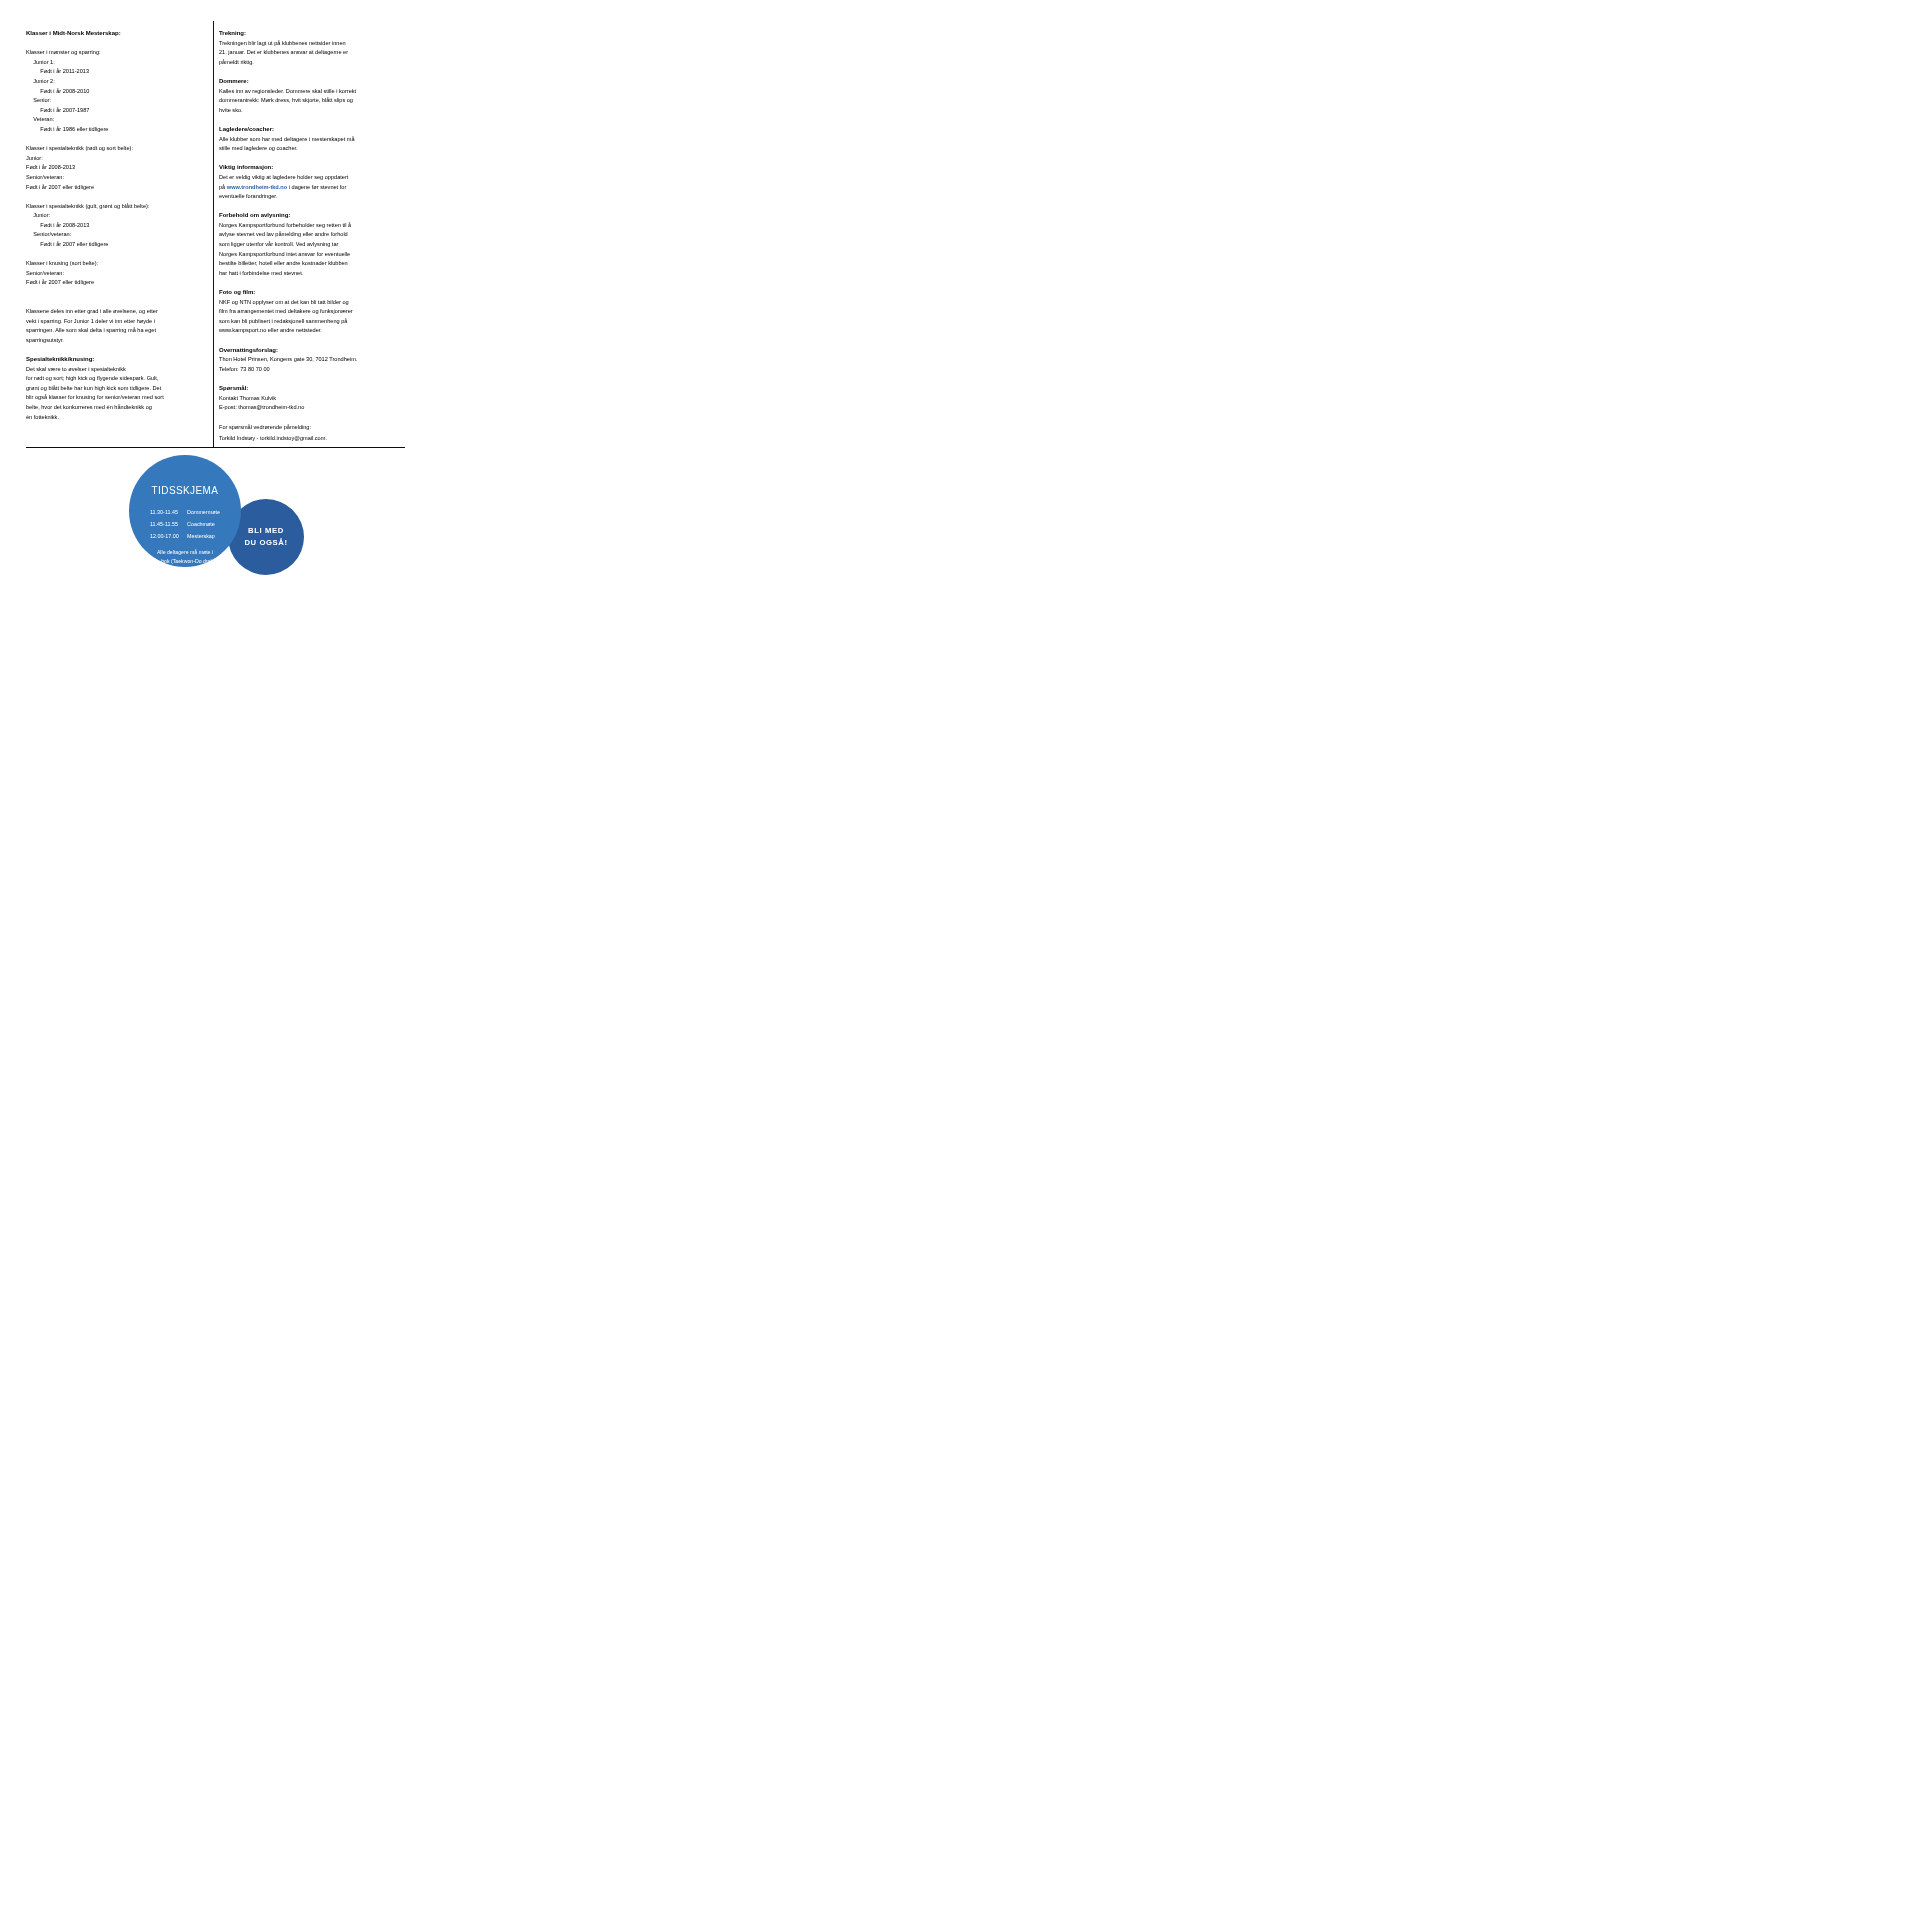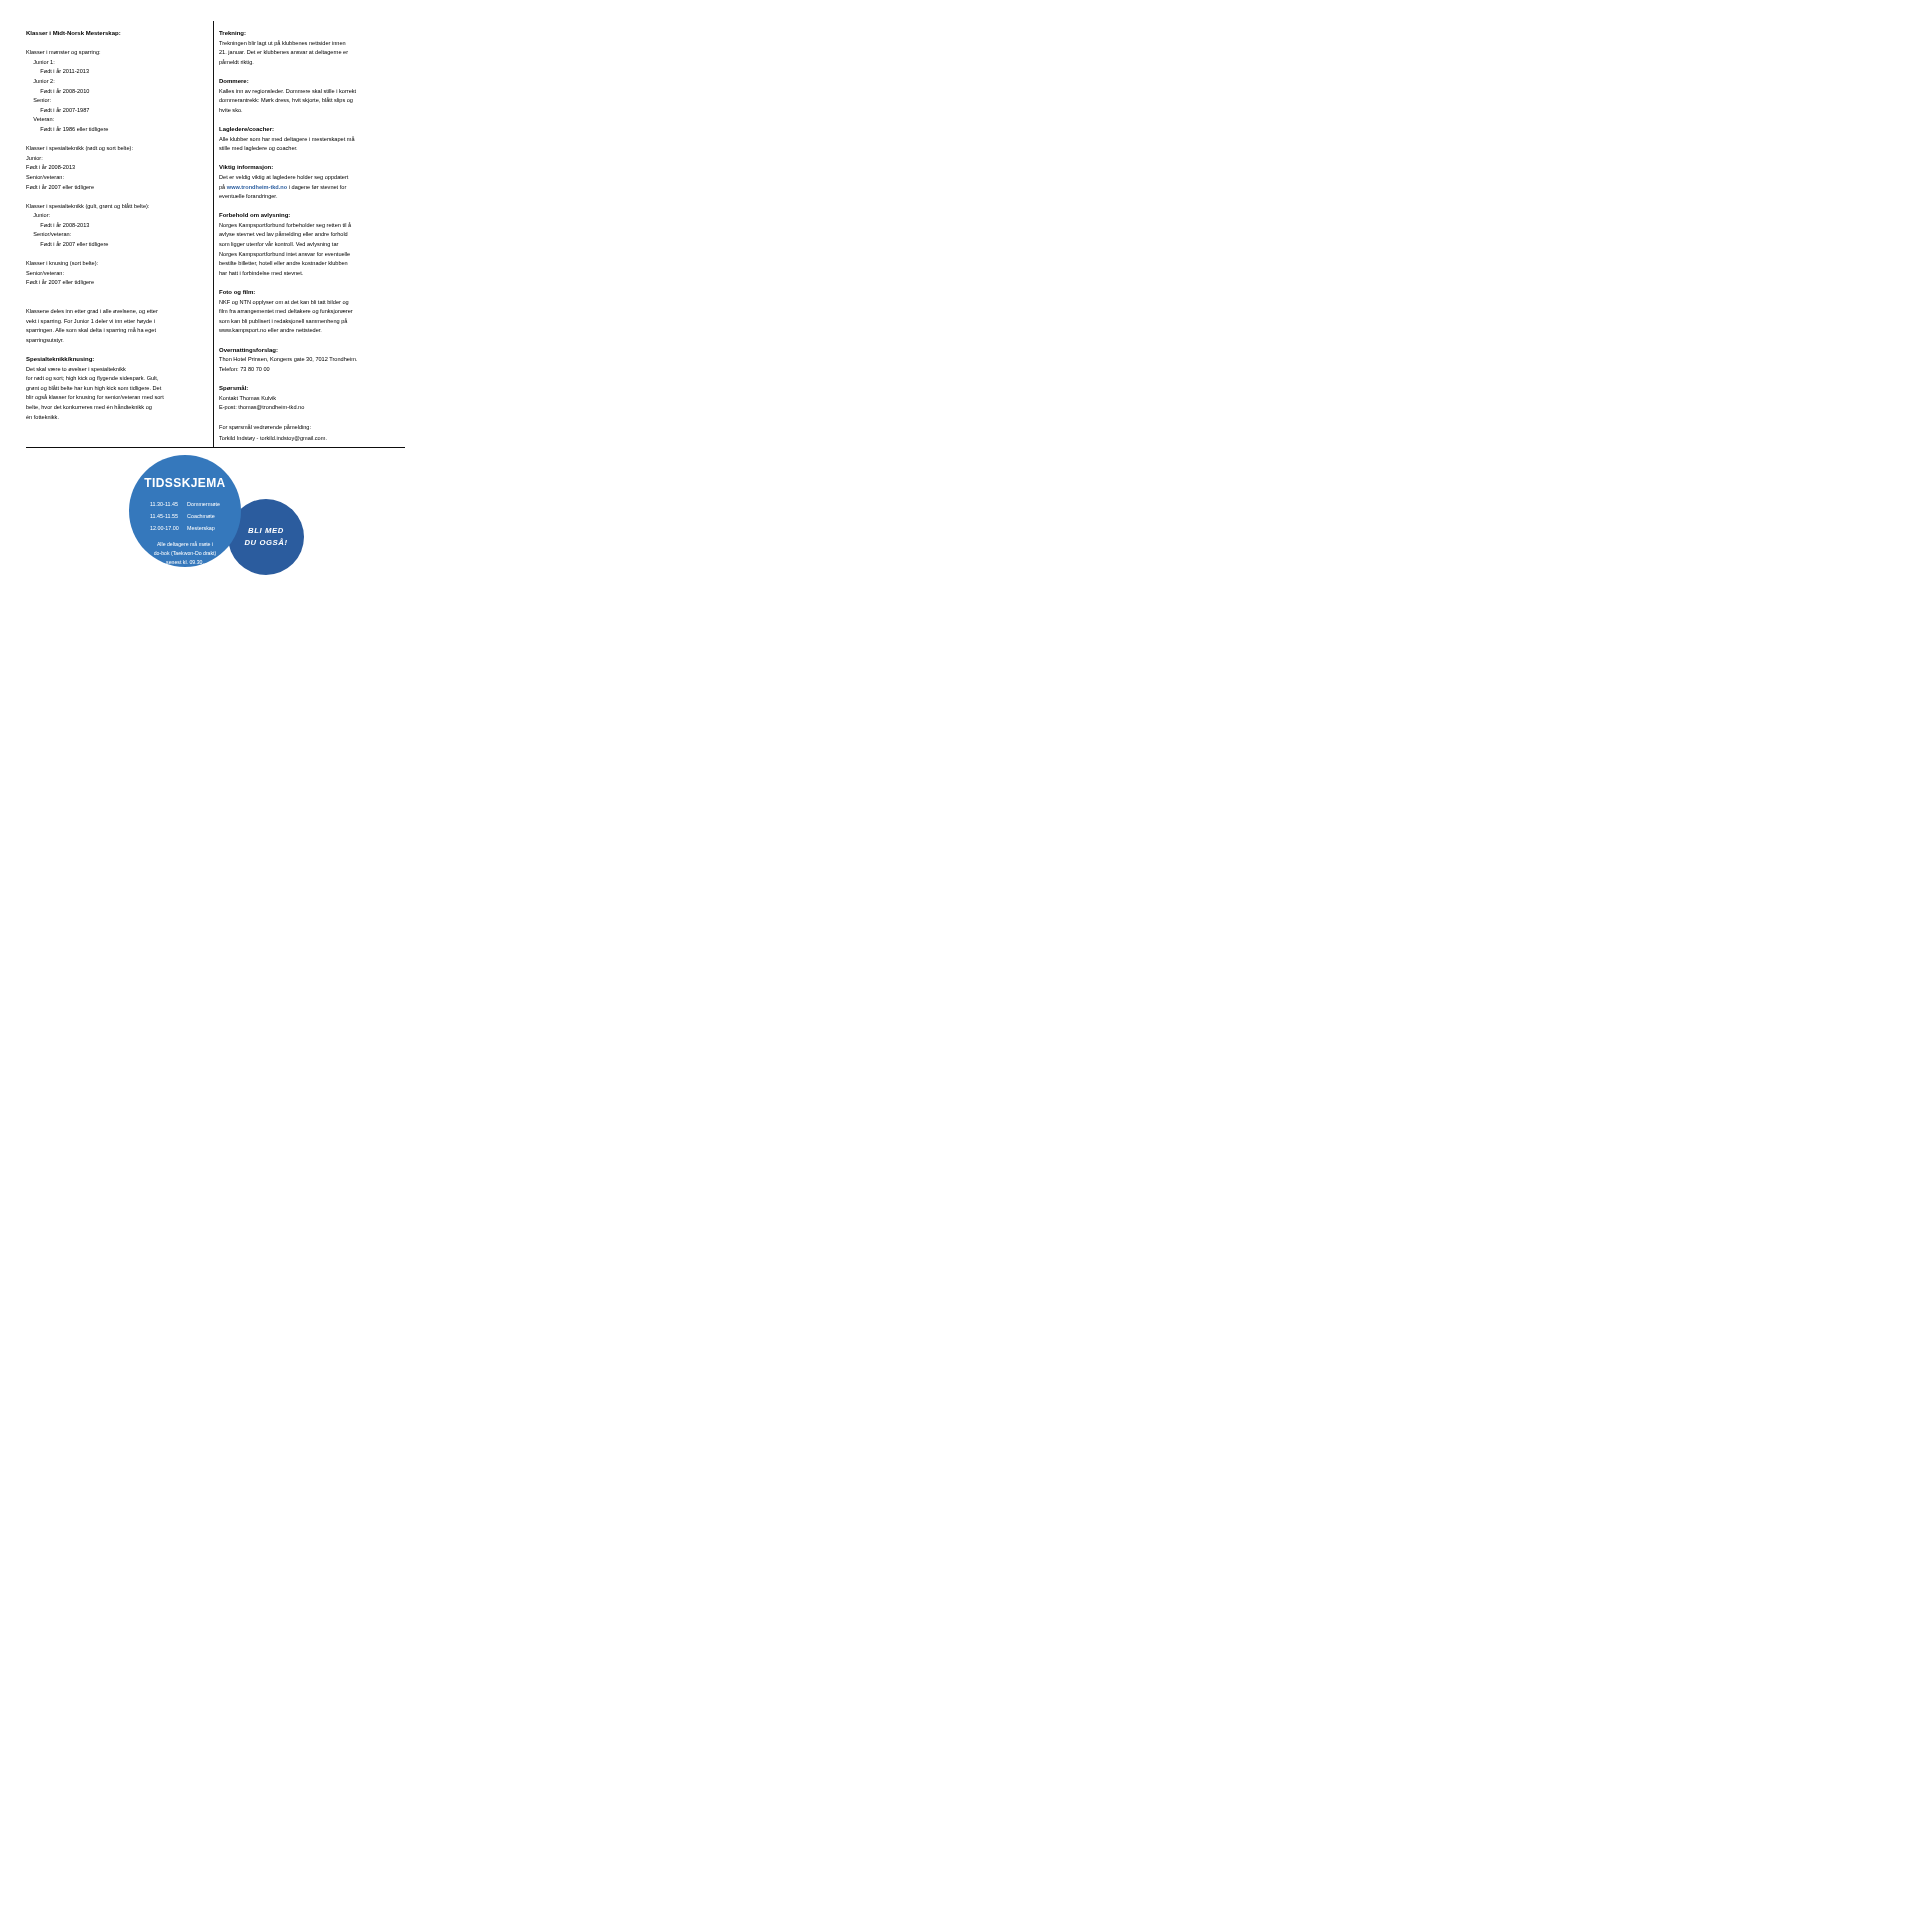--- a/index.html
+++ b/index.html
@@ -38,25 +38,25 @@
   a.doc-link { font-weight: bold; text-decoration: none; }
   
   .bubble { position: absolute; border-radius: 50%; color: #ffffff; }
   .bubble-light {
     left: 129px; top: 455px; width: 112px; height: 112px;
     z-index: 2; text-align: center;
   }
   .bubble-dark {
     left: 228px; top: 499px; width: 76px; height: 76px;
     z-index: 1; display: flex; flex-direction: column;
-    justify-content: center; font-style: italic;
+    justify-content: center;
   }
   .sched-title {
-    padding-top: 23px; font-size: 12px; line-height: 10px;
-    letter-spacing: 0.4px; font-weight: bold; margin: 0;
+    padding-top: 23px; font-size: 10px; line-height: 10px;
+    letter-spacing: 0.4px; font-weight: normal; margin: 8px;
   }
   .sched-rows { margin-top: 10px; padding-left: 21px; text-align: left; }
   .sched-row  { display: flex; font-size: 5.4px; line-height: 12px; }
   .sched-time { width: 37px; flex: 0 0 auto; }
   .sched-note {
     margin-top: 5.8px; font-size: 5.2px; line-height: 8.9px;
     white-space: pre-line; text-align: center;
   }
   .cta-line {
     font-size: 7.7px; font-weight: bold; line-height: 12px;

